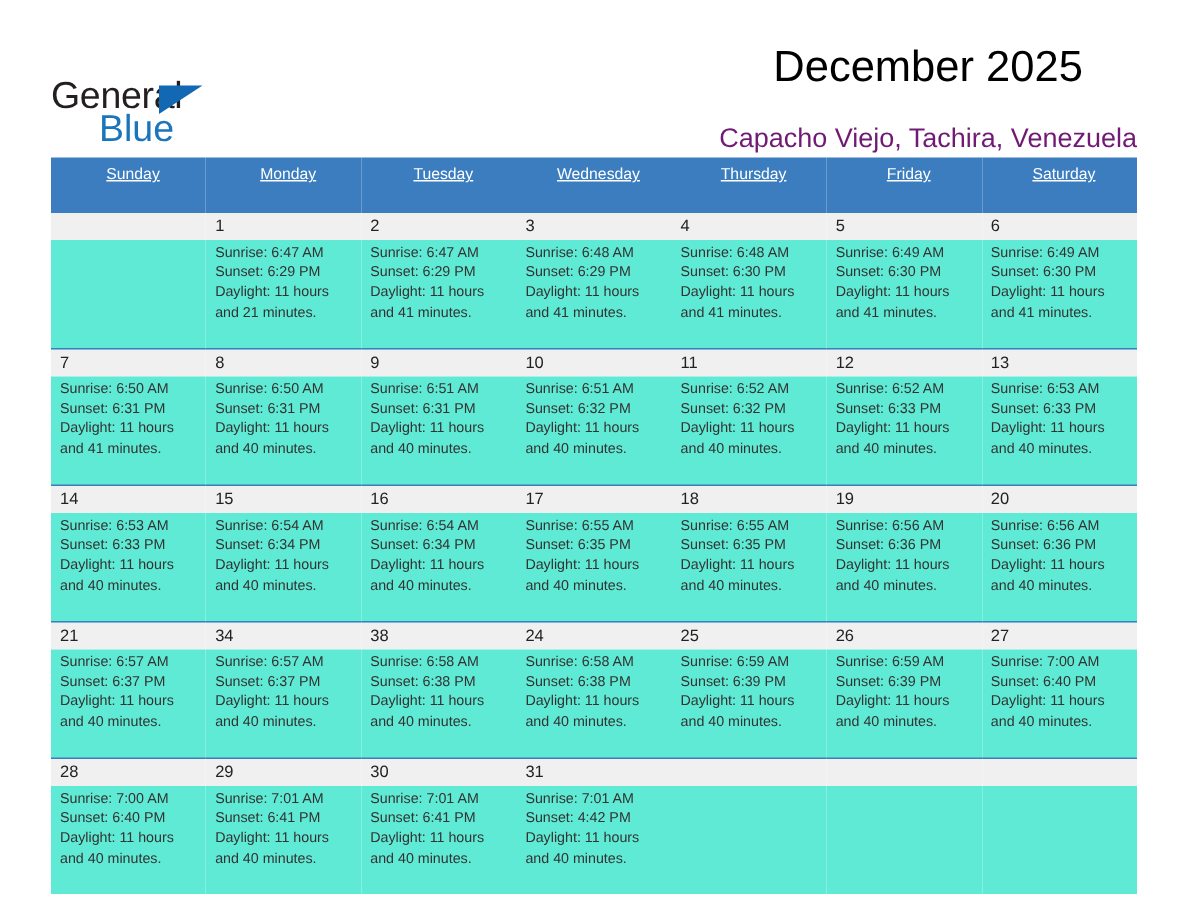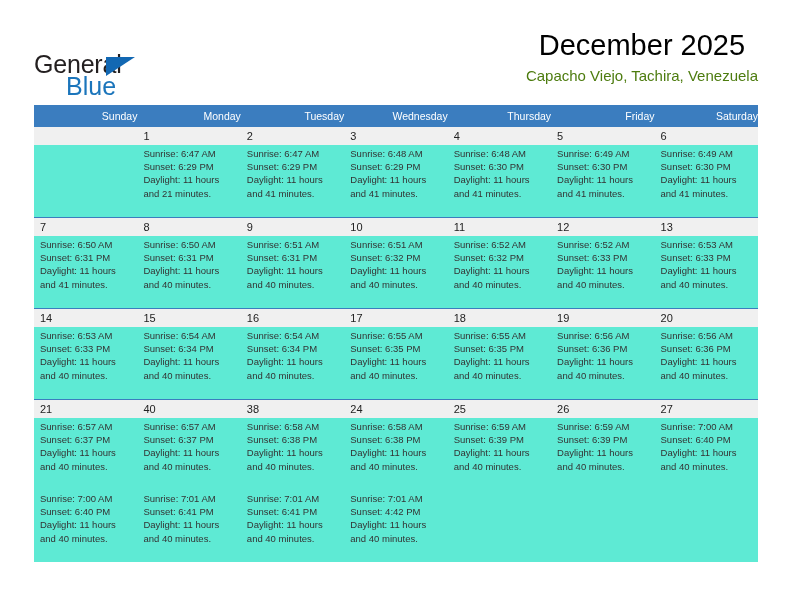--- a/index.html
+++ b/index.html
@@ -72,48 +72,49 @@
     text-align: center;
   }
   .cal-title {
     font-size: 29px;
     line-height: 34px;
     color: #000000;
     font-weight: normal;
     white-space: nowrap;
   }
   .cal-subtitle {
-    font-size: 15px;
+    font-size: 18px;
     line-height: 20px;
-    margin-top: 4px;
-    color: #4d7c0f;
+    margin-top: 20px;
+    color: #701a75;
     white-space: nowrap;
   }
 
   
   .calendar {
     position: absolute;
     left: 34px;
     top: 105px;
     width: 724px;
   }
   .cal-table {
     width: 100%;
     border-collapse: collapse;
     table-layout: fixed;
   }
   .cal-table th {
     background: #3b7dbf;
     color: #ffffff;
     font-size: 10.5px;
     font-weight: normal;
-    text-align: right;
-    padding: 5px 0 5px 6px;
+    text-align: center;
+    padding: 5px 0 20px 6px;
     height: 11px;
     border: none;
+    text-decoration: underline;
   }
   .daynum-row td {
     background: #f0f0f0;
     font-size: 11px;
     color: #222222;
     padding: 3px 0 3px 6px;
     border-top: 1px solid #3b7dbf;
     vertical-align: top;
     height: 12px;
   }
@@ -316,21 +317,21 @@
             </td>
             <td>
               <div class="line">Sunrise: 6:56 AM</div>
               <div class="line">Sunset: 6:36 PM</div>
               <div class="line">Daylight: 11 hours</div>
               <div class="line">and 40 minutes.</div>
             </td>
           </tr>
           <tr class="daynum-row">
             <td>21</td>
-            <td>40</td>
+            <td>34</td>
             <td>38</td>
             <td>24</td>
             <td>25</td>
             <td>26</td>
             <td>27</td>
           </tr>
           <tr class="info-row">
             <td>
               <div class="line">Sunrise: 6:57 AM</div>
               <div class="line">Sunset: 6:37 PM</div>
@@ -367,20 +368,29 @@
               <div class="line">Daylight: 11 hours</div>
               <div class="line">and 40 minutes.</div>
             </td>
             <td>
               <div class="line">Sunrise: 7:00 AM</div>
               <div class="line">Sunset: 6:40 PM</div>
               <div class="line">Daylight: 11 hours</div>
               <div class="line">and 40 minutes.</div>
             </td>
           </tr>
+          <tr class="daynum-row">
+            <td>28</td>
+            <td>29</td>
+            <td>30</td>
+            <td>31</td>
+            <td></td>
+            <td></td>
+            <td></td>
+          </tr>
           <tr class="info-row">
             <td>
               <div class="line">Sunrise: 7:00 AM</div>
               <div class="line">Sunset: 6:40 PM</div>
               <div class="line">Daylight: 11 hours</div>
               <div class="line">and 40 minutes.</div>
             </td>
             <td>
               <div class="line">Sunrise: 7:01 AM</div>
               <div class="line">Sunset: 6:41 PM</div>

